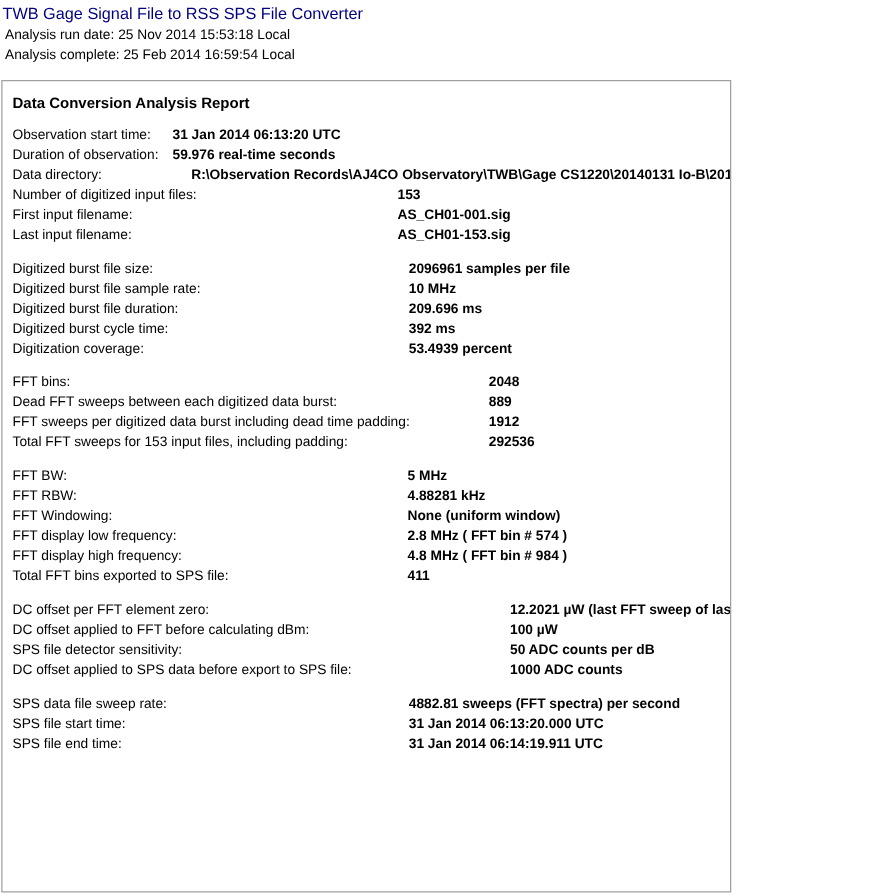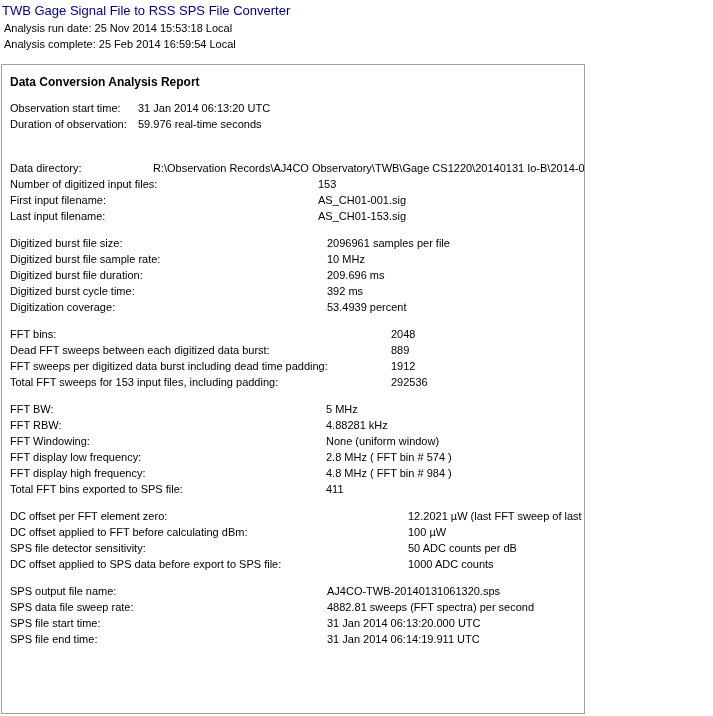--- a/index.html
+++ b/index.html
@@ -44,26 +44,26 @@
     margin: 0 0 9px 0;
   }
   .section { margin-top: 11px; }
   .line { display: flex; line-height: 16px; white-space: nowrap; }
   .line-label {
     flex: 0 0 auto;
     text-align: left;
     white-space: nowrap;
   }
   .line-label::after { content: ":"; }
-  .line-value { margin-left: 5px; white-space: nowrap; }
+  .line-value { margin-left: 5px; white-space: nowrap; font-weight: bold; }
 
   .section[data-section="observation"] .line-label { width: 123px; }
   .section[data-section="files"]       .line-label { width: 303px; }
   .section[data-section="files"] .line:first-child .line-label { width: 138px; }
-  .section[data-section="files"] { margin-top: 28px; }
+  .section[data-section="files"] { margin-top: 0; }
   .section[data-section="burst"]       .line-label { width: 312px; }
   .section[data-section="fft"]         .line-label { width: 376px; }
   .section[data-section="fftbw"]       .line-label { width: 311px; }
   .section[data-section="dc"]          .line-label { width: 393px; }
   .section[data-section="sps"]         .line-label { width: 312px; }
 </style>
 </head>
 <body>
 
 <div class="header">
@@ -186,24 +186,20 @@
           <span class="line-label">SPS file detector sensitivity</span>
           <span class="line-value">50 ADC counts per dB</span>
         </div>
         <div class="line">
           <span class="line-label">DC offset applied to SPS data before export to SPS file</span>
           <span class="line-value">1000 ADC counts</span>
         </div>
       </div>
       <div class="section" data-section="sps">
         <div class="line">
-          <span class="line-label">SPS output file name</span>
-          <span class="line-value">AJ4CO-TWB-20140131061320.sps</span>
-        </div>
-        <div class="line">
           <span class="line-label">SPS data file sweep rate</span>
           <span class="line-value">4882.81 sweeps (FFT spectra) per second</span>
         </div>
         <div class="line">
           <span class="line-label">SPS file start time</span>
           <span class="line-value">31 Jan 2014 06:13:20.000 UTC</span>
         </div>
         <div class="line">
           <span class="line-label">SPS file end time</span>
           <span class="line-value">31 Jan 2014 06:14:19.911 UTC</span>

